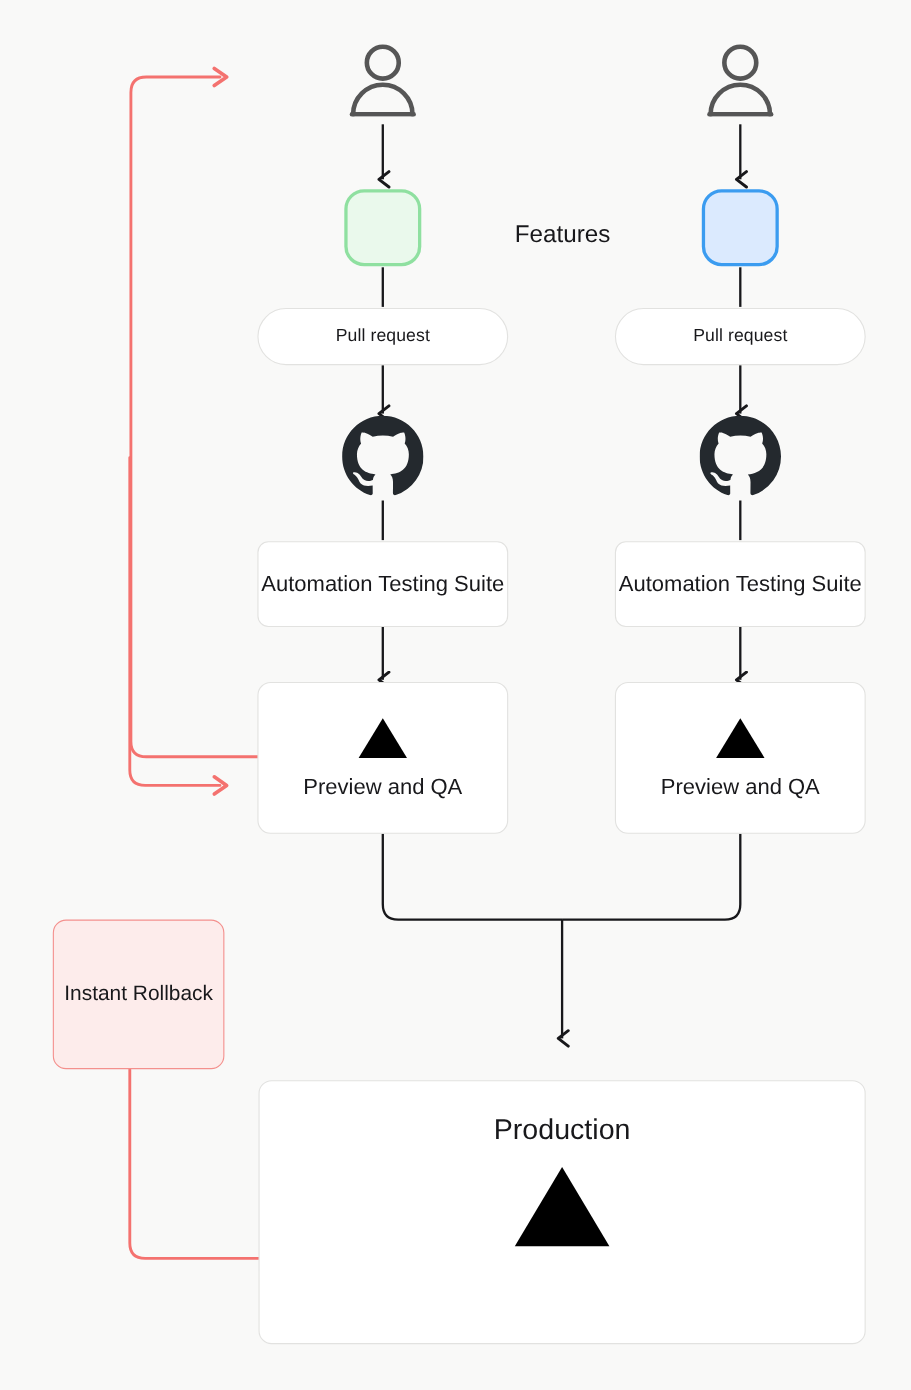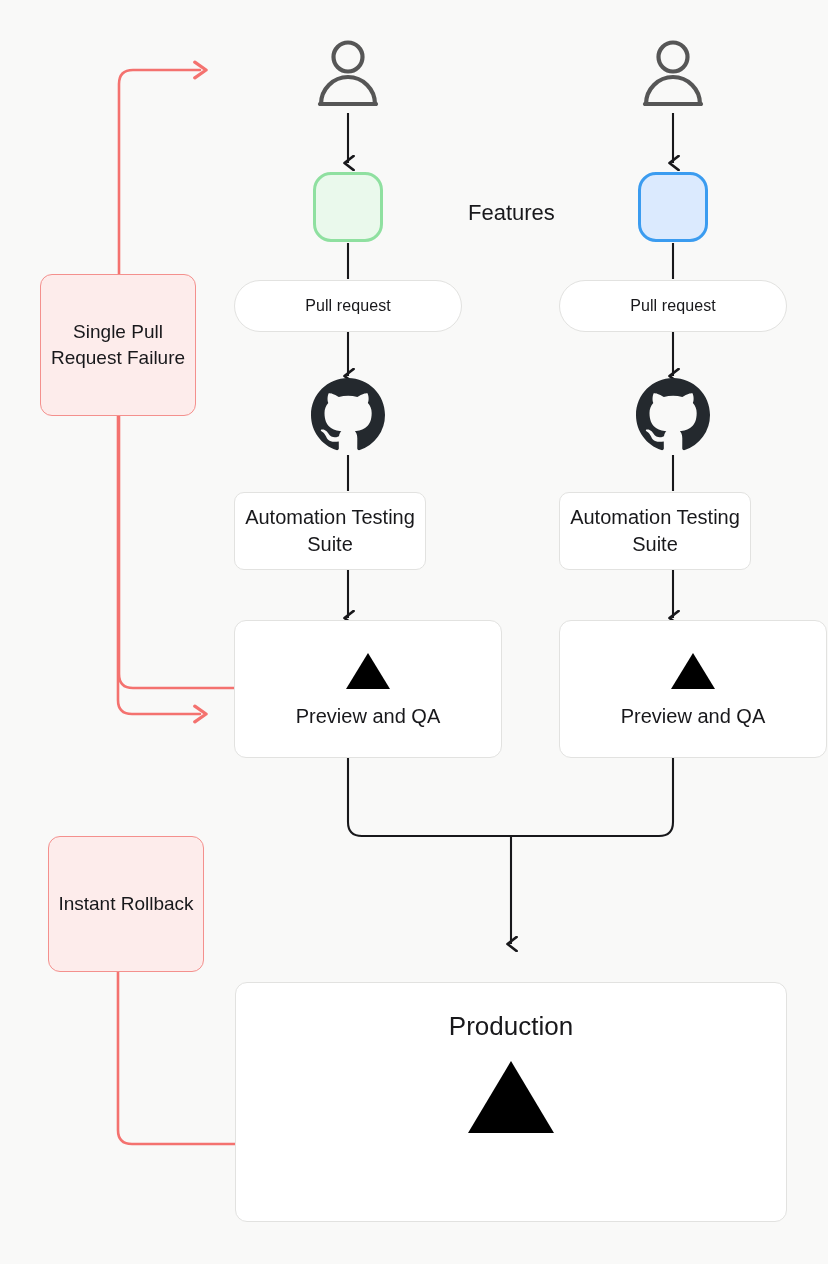--- a/index.html
+++ b/index.html
@@ -62,27 +62,27 @@
     border-radius: 10px;
     border: 1px solid #e2e2e0;
     background: #ffffff;
     display: flex;
     flex-direction: column;
     align-items: center;
     justify-content: center;
     color: #18181b;
   }
   .card.test {
-    width: 192px; height: 78px;
+    width: 228px; height: 78px;
     font-size: 20px;
     line-height: 1.35;
     text-align: center;
   }
   .card.preview {
-    width: 268px; height: 138px;
+    width: 228px; height: 138px;
     gap: 14px;
     font-size: 20px;
     border-radius: 12px;
   }
   .card.production {
     width: 552px; height: 240px;
     border-radius: 12px;
     justify-content: flex-start;
     padding-top: 28px;
     gap: 16px;
@@ -158,21 +158,20 @@
     <g stroke="#f4726f" stroke-width="2.6" fill="none" stroke-linecap="round">
 
       <path d="M235 688 L133 688 Q119 688 119 674 L119 84 Q119 70 133 70 L200 70" marker-end="url(#arrowRed)"></path>
 
       <path d="M118 416 L118 700 Q118 714 132 714 L200 714" marker-end="url(#arrowRed)"></path>
 
       <path d="M235 1144 L132 1144 Q118 1144 118 1130 L118 972"></path>
     </g>
   </svg>
 
-  <div class="node redbox a" style="left:40px; top:274px;">Single Pull Request Failure</div>
 
   <div class="node redbox b" style="left:48px; top:836px;">Instant Rollback</div>
 
   <div class="node person" style="left:316px; top:40px;">
     <svg viewBox="0 0 64 66" width="64" height="66">
       <circle cx="32" cy="17" r="14.5" fill="none" stroke="#565656" stroke-width="4.2"></circle>
       <path d="M5 64 A27 27 0 0 1 59 64" fill="none" stroke="#565656" stroke-width="4.2" stroke-linecap="round"></path>
       <line x1="4" y1="64" x2="60" y2="64" stroke="#565656" stroke-width="4.2" stroke-linecap="round"></line>
     </svg>
   </div>

